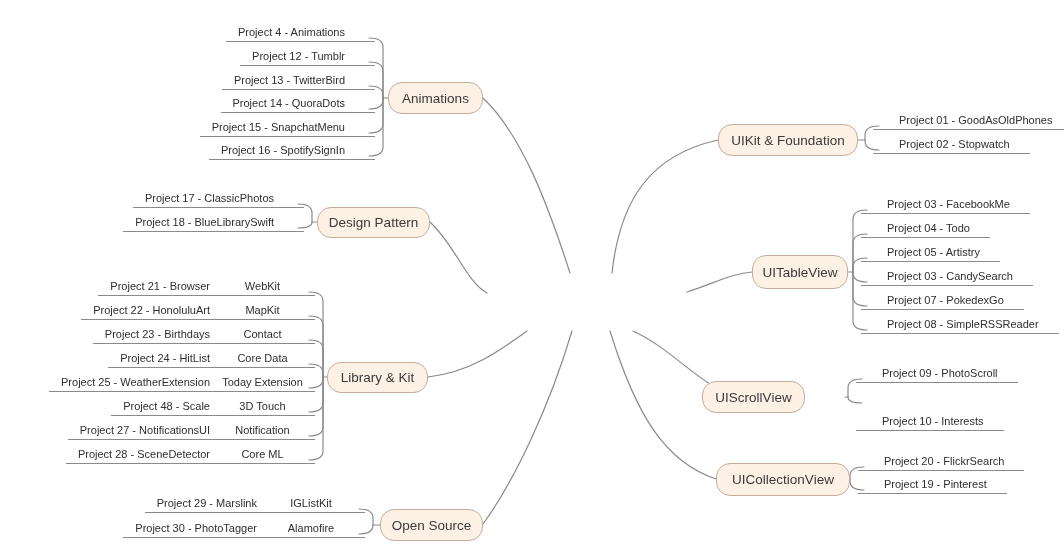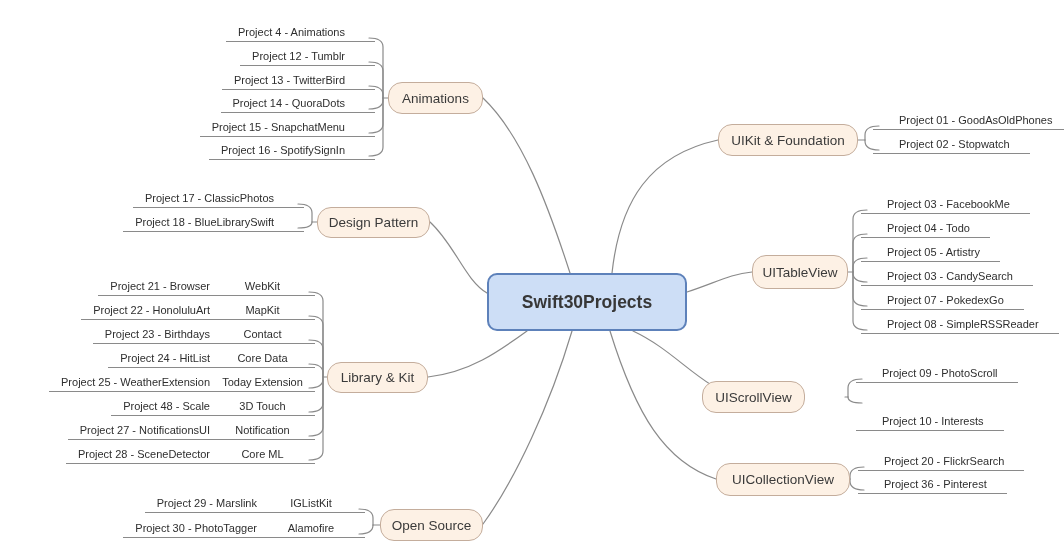--- a/index.html
+++ b/index.html
@@ -77,21 +77,20 @@
       <path d="M 309 388 Q 323 388 323 379 L 323 377"></path>
       <path d="M 309 412 Q 323 412 323 403 L 323 377"></path>
       <path d="M 309 436 Q 323 436 323 427 L 323 377"></path>
       <path d="M 309 460 Q 323 460 323 451 L 323 377"></path>
       <path d="M 323 377 L 327 377"></path>
       <path d="M 572 331 C 550 405 515 480 483 524"></path>
       <path d="M 359 509 Q 373 509 373 518 L 373 525"></path>
       <path d="M 359 534 Q 373 534 373 525 L 373 525"></path>
       <path d="M 373 525 L 380 525"></path>
     </svg>
-  <div id="center-node">Swift30Projects</div>
   <div id="nodes">
       <div class="branch-node" style="left: 718px; top: 124px; width: 140px; height: 32px;">UIKit &amp; Foundation</div>
       <div class="leaf leaf-right" style="top: 108px; left: 873px;">
         <span class="proj">Project 01 - GoodAsOldPhones</span>
       </div>
       <div class="leaf leaf-right" style="top: 132px; left: 873px;">
         <span class="proj">Project 02 - Stopwatch</span>
       </div>
       <div class="branch-node" style="left: 752px; top: 255px; width: 96px; height: 34px;">UITableView</div>
       <div class="leaf leaf-right" style="top: 192px; left: 861px;">
@@ -117,21 +116,21 @@
         <span class="proj">Project 09 - PhotoScroll</span>
       </div>
       <div class="leaf leaf-right" style="top: 385px; left: 856px; margin-top: 24px;">
         <span class="proj">Project 10 - Interests</span>
       </div>
       <div class="branch-node" style="left: 716px; top: 463px; width: 134px; height: 33px;">UICollectionView</div>
       <div class="leaf leaf-right" style="top: 449px; left: 858px;">
         <span class="proj">Project 20 - FlickrSearch</span>
       </div>
       <div class="leaf leaf-right" style="top: 472px; left: 858px;">
-        <span class="proj">Project  36 - Pinterest</span>
+        <span class="proj">Project  19 - Pinterest</span>
       </div>
       <div class="branch-node" style="left: 388px; top: 82px; width: 95px; height: 32px;">Animations</div>
       <div class="leaf leaf-left" style="top: 20px; right: 689px;">
         <span class="proj">Project 4 - Animations</span>
       </div>
       <div class="leaf leaf-left" style="top: 44px; right: 689px;">
         <span class="proj">Project 12 - Tumblr</span>
       </div>
       <div class="leaf leaf-left" style="top: 68px; right: 689px;">
         <span class="proj">Project 13 - TwitterBird</span>

